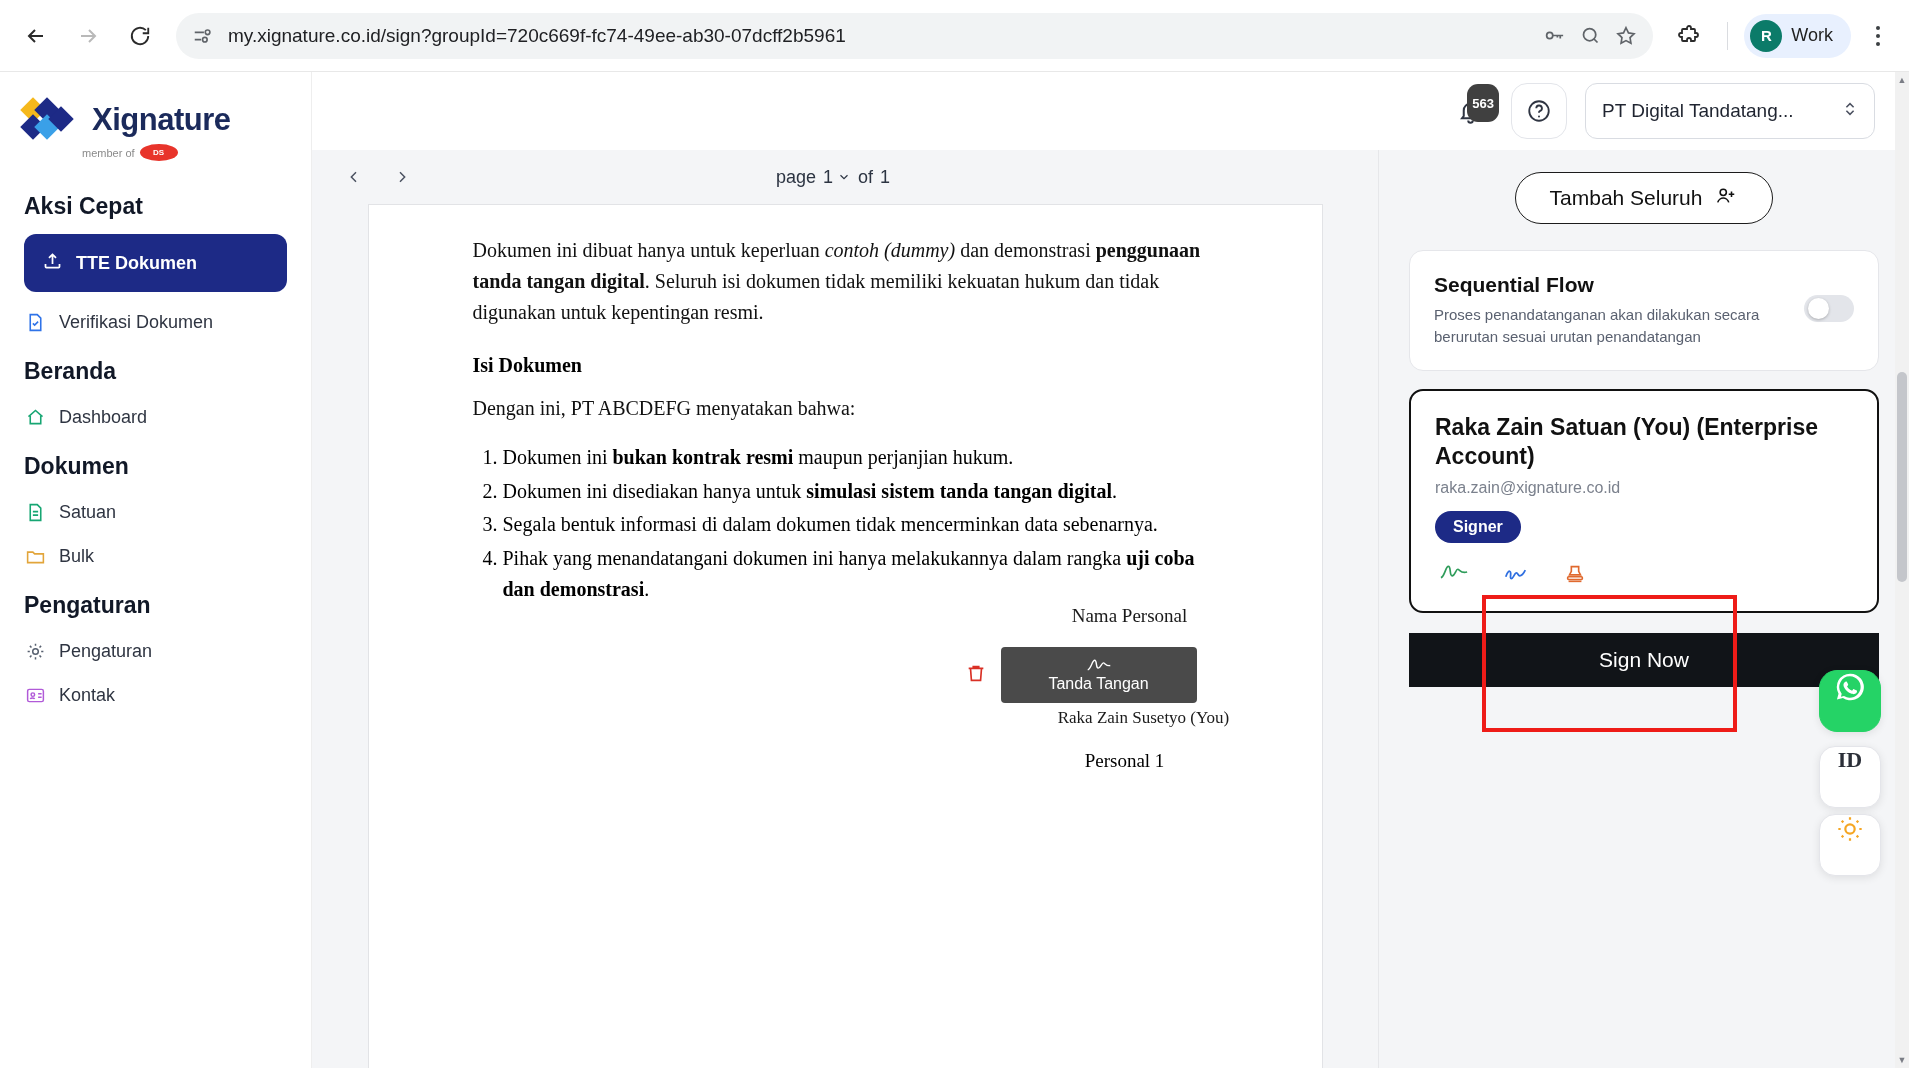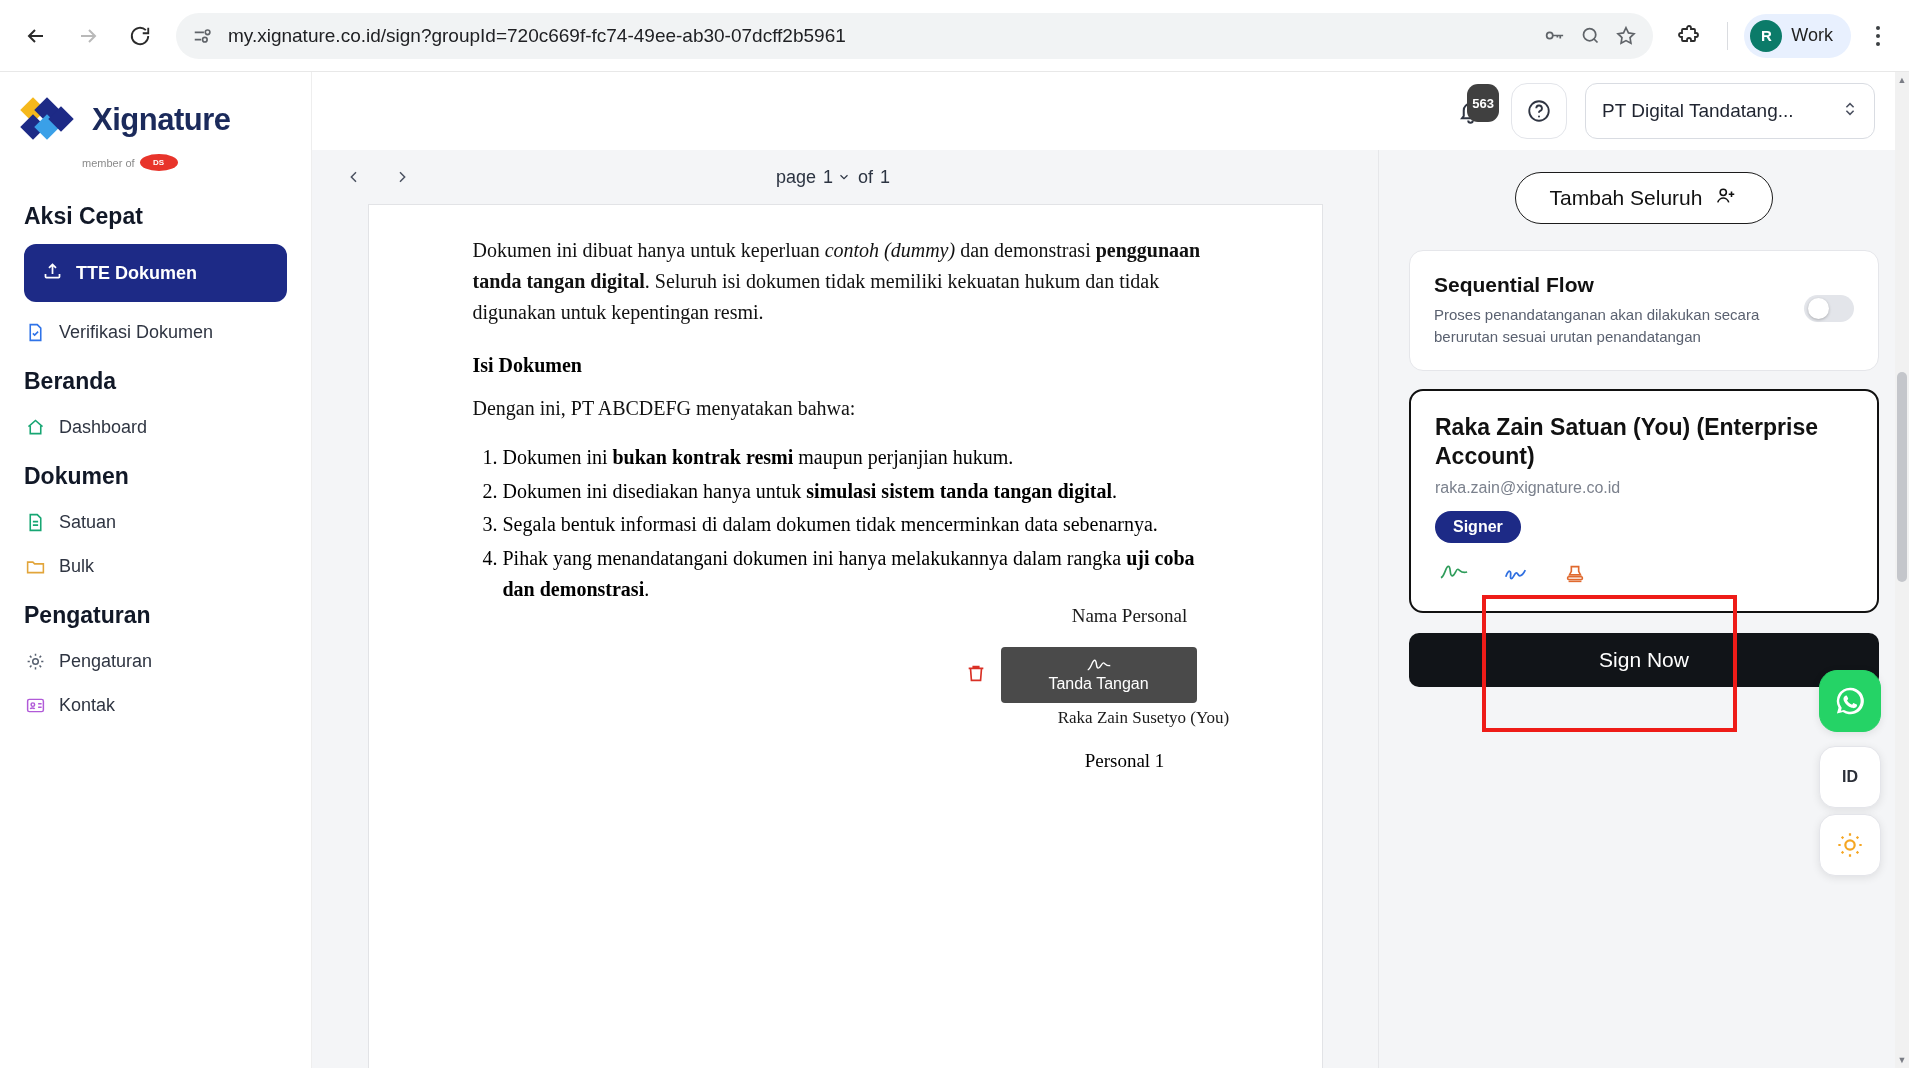--- a/index.html
+++ b/index.html
@@ -80,21 +80,21 @@
     background: #ffffff;
     padding: 0;
     flex-shrink: 0;
     border-right: 1px solid #eeeeee;
   }
   .logo-wrap { padding: 26px 0 18px 24px; }
   .logo-row { display: flex; align-items: center; gap: 14px; }
   .logo-mark { width: 54px; height: 44px; position: relative; }
   .d { position: absolute; width: 18px; height: 18px; transform: rotate(45deg); }
   .logo-text { font-size: 31px; font-weight: 700; color: #1b2a5b; letter-spacing: -0.5px; }
-  .member-of { display: flex; align-items: center; gap: 5px; margin-left: 58px; margin-top: 12px; }
+  .member-of { display: flex; align-items: center; gap: 5px; margin-left: 58px; margin-top: 2px; }
   .member-of .mtext { font-size: 11px; color: #8a8a8a; }
   .mbadge {
     width: 38px; height: 17px; border-radius: 50%;
     background: #e8342b; color: #fff;
     font-size: 8px; display: flex; align-items: center; justify-content: center;
     font-weight: bold;
   }
   .sec-title {
     font-size: 23px; font-weight: 700; color: #111827;
     padding: 14px 24px 10px 24px;
@@ -266,21 +266,21 @@
   .signer-email { font-size: 16px; color: #7b818d; margin-top: 7px; }
   .signer-badge {
     display: inline-block; margin-top: 14px;
     background: #1d2a86; color: #fff;
     border-radius: 999px; padding: 7px 18px;
     font-size: 16px; font-weight: 600;
   }
   .signer-icons { display: flex; gap: 34px; margin-top: 20px; padding-left: 4px; }
   .sign-now-btn {
     background: #111418; color: #fff;
-    border-radius: 10px;
+    border-radius: 0;
     height: 54px;
     display: flex; align-items: center; justify-content: center;
     font-size: 21px;
   }
   .hl-box {
     position: absolute;
     left: 103px; top: 445px;
     width: 255px; height: 137px;
     border: 4px solid #ee1c18;
     pointer-events: none;
@@ -290,25 +290,25 @@
   .float-col {
     position: absolute;
     right: 28px; bottom: 0; top: 0;
     width: 62px;
     pointer-events: none;
   }
   .fab {
     position: absolute; right: 0;
     width: 62px; height: 62px;
     border-radius: 16px;
-    display: flex; align-items: center; justify-content: center;
+    display: flex; justify-content: center;
     background: #fff;
     border: 1px solid #e4e5ea;
     box-shadow: 0 2px 8px rgba(0,0,0,.09);
-    font-size: 16px; color: #2b2f38; font-weight: 600;
+    font-size: 22px; color: #2b2f38; font-weight: 600; font-family: Liberation Serif, serif;
   }
   .fab.wa { background: #25d366; border-color: #25d366; top: 598px; border-radius: 18px; }
   .fab.lang { top: 674px; }
   .fab.theme { top: 742px; color: #f5a623; }
 
   
   .scrollbar-track {
     position: absolute; right: 0; top: 0; bottom: 0;
     width: 14px; background: #f1f1f1;
   }

